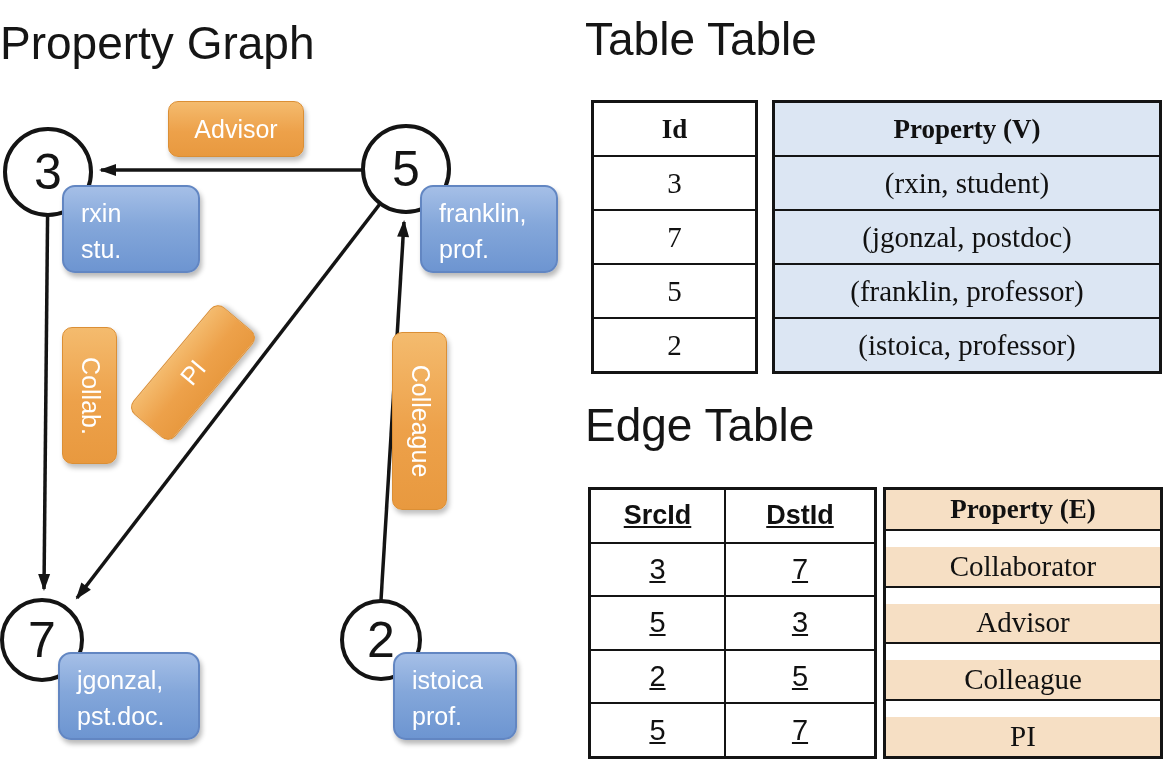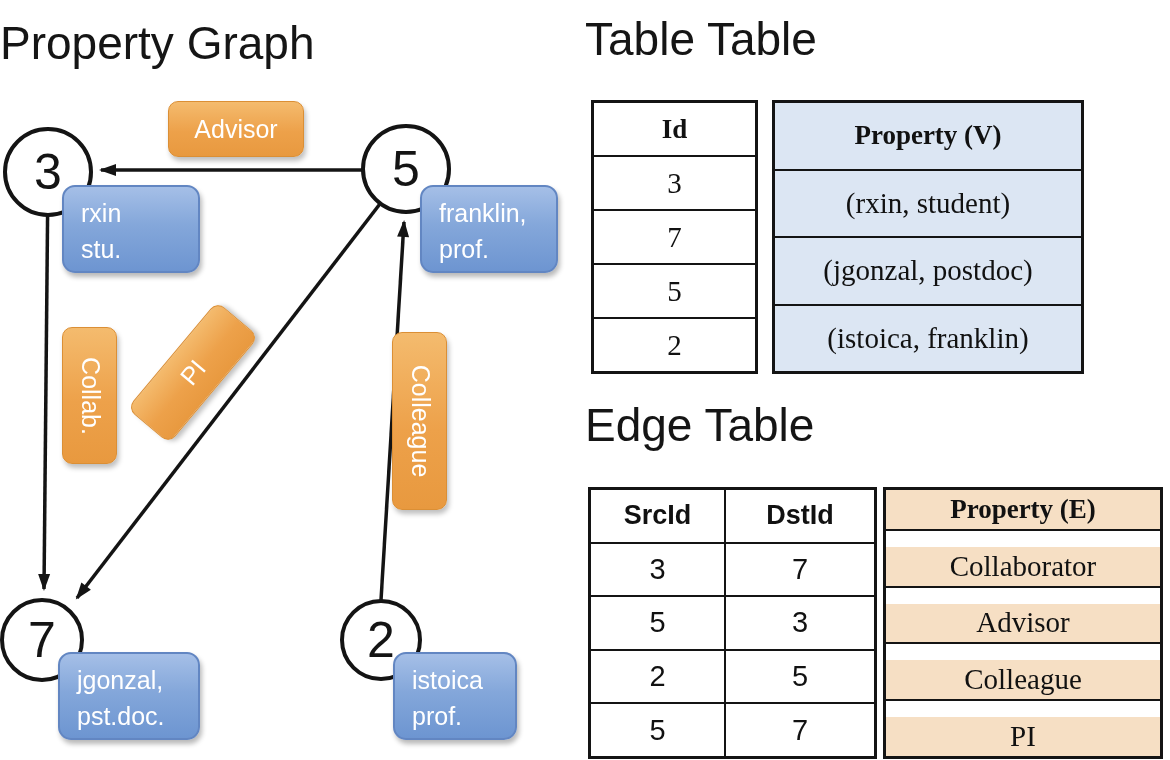--- a/index.html
+++ b/index.html
@@ -61,36 +61,36 @@
     position:absolute;border:3px solid #141414;box-sizing:border-box;
     display:flex;flex-direction:column;background:#fff;font-family:Liberation Serif, serif;
   }
   .subtable .cell{
     flex:1;display:flex;align-items:center;justify-content:center;
     border-bottom:2px solid #141414;font-size:29px;box-sizing:border-box;
   }
   .subtable .cell:last-child{border-bottom:none;}
   .subtable .head{font-weight:bold;font-size:27px;}
   #vtable-id{left:591px;top:100px;width:167px;height:274px;}
-  #vtable-prop{left:772px;top:100px;width:312px;height:274px;}
+  #vtable-prop{left:772px;top:100px;width:390px;height:274px;}
   #vtable-prop .cell{background:#dce6f3;}
   #etable-prop{left:883px;top:487px;width:280px;height:272px;gap:16px;}
   #etable-prop .cell{background:#f6dfc4;}
 
   #etable-ids{
     position:absolute;left:588px;top:487px;width:289px;height:272px;
     border:3px solid #141414;box-sizing:border-box;background:#fff;
     display:flex;flex-direction:column;
   }
   #etable-ids .row{flex:1;display:flex;border-bottom:2px solid #141414;}
   #etable-ids .row:last-child{border-bottom:none;}
   #etable-ids .c1{width:135px;border-right:2px solid #141414;}
   #etable-ids .c2{flex:1;}
   #etable-ids .c1,#etable-ids .c2{
-    display:flex;align-items:center;justify-content:center;font-size:29px;box-sizing:border-box;
+    display:flex;align-items:center;justify-content:center;font-size:29px;box-sizing:border-box;text-decoration:underline;
   }
   #etable-ids .row.head .c1,#etable-ids .row.head .c2{font-weight:bold;font-size:27px;}
 </style>
 </head>
 <body>
 
 <div class="canvas">
 
   <div class="title" id="graph-title">Property Graph</div>
   <div class="title" id="vertex-title">Table Table</div>
@@ -155,21 +155,22 @@
     <div class="cell head">Id</div>
     <div class="cell">3</div>
     <div class="cell">7</div>
     <div class="cell">5</div>
     <div class="cell">2</div>
   </div>
   <div class="subtable" id="vtable-prop">
     <div class="cell head">Property (V)</div>
     <div class="cell">(rxin, student)</div>
     <div class="cell">(jgonzal, postdoc)</div>
-    <div class="cell">(istoica, franklin)</div>
+    <div class="cell">(franklin, professor)</div>
+    <div class="cell">(istoica, professor)</div>
   </div>
 
   <div id="etable-ids">
     <div class="row head">
       <div class="c1">SrcId</div>
       <div class="c2">DstId</div>
     </div>
     <div class="row">
       <div class="c1">3</div>
       <div class="c2">7</div>

